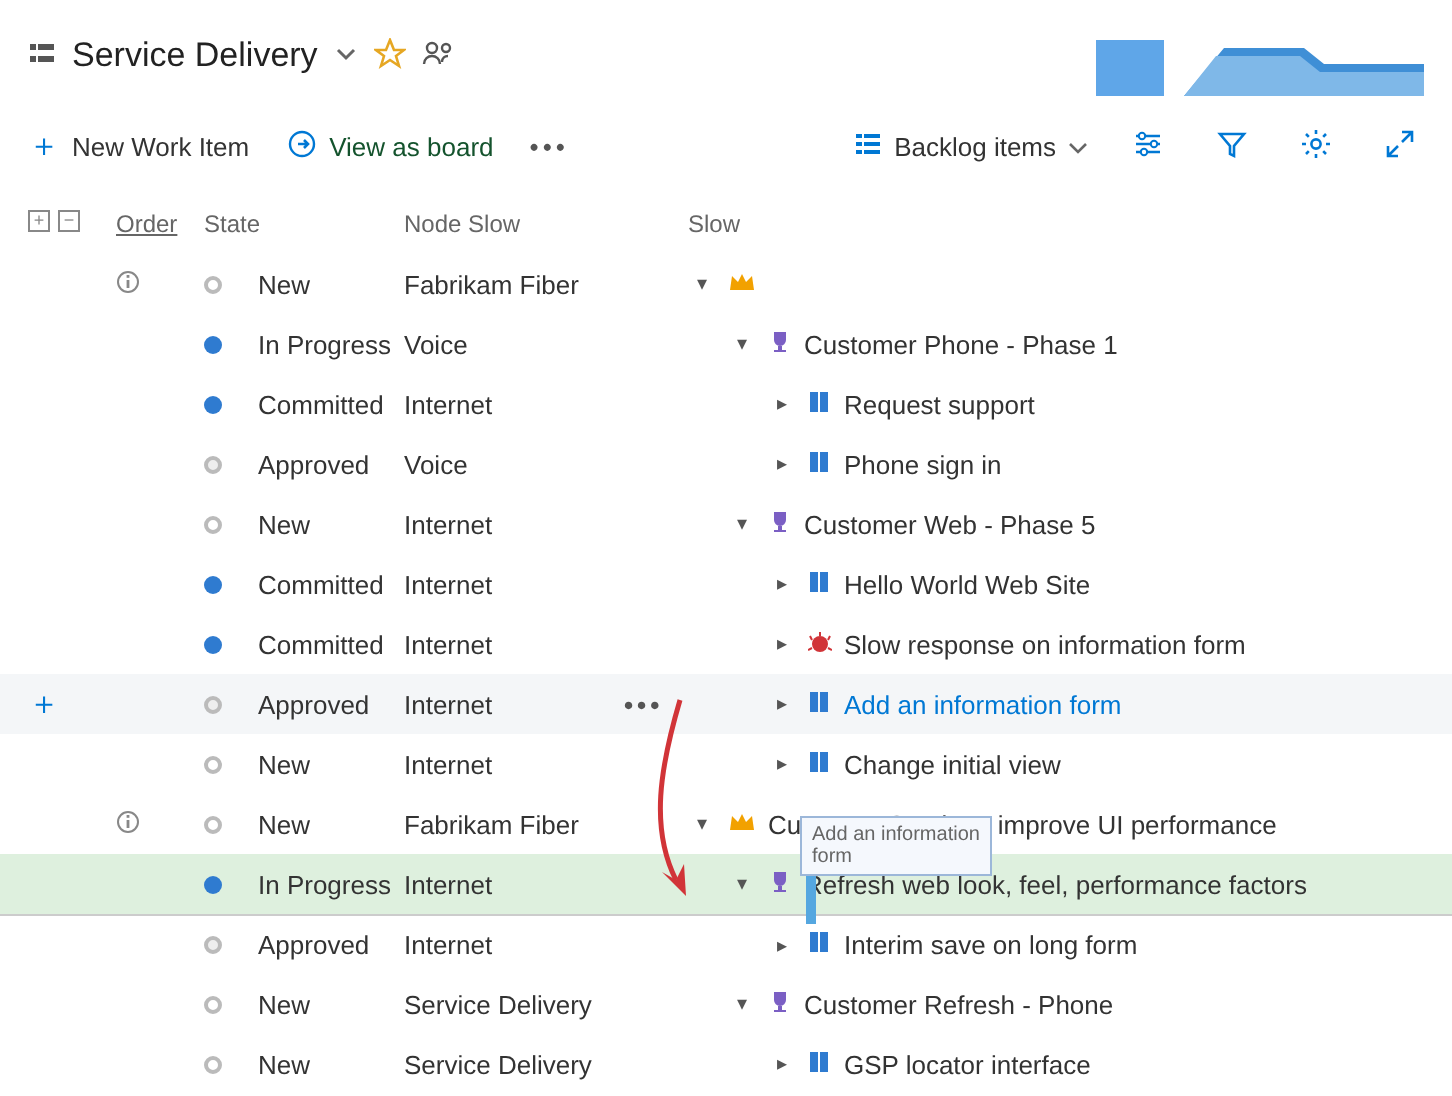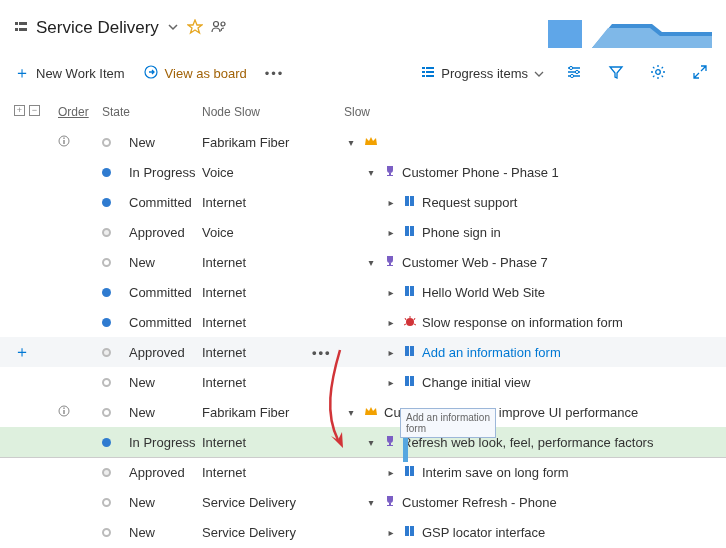--- a/index.html
+++ b/index.html
@@ -103,36 +103,36 @@
     <span class="plus">＋</span>
     <span style="color:#333">New Work Item</span>
   </div>
   <div class="item">
     <span>
       <svg width="16" height="16" viewBox="0 0 16 16">
           <circle cx="8" cy="8" r="6" fill="none" stroke="#0078d4" stroke-width="1.2"></circle>
           <path d="M6 8h5M9 6l2 2-2 2" stroke="#0078d4" stroke-width="1.3" fill="none"></path>
         </svg>
     </span>
-    <span style="color:#a16207">View as board</span>
+    <span style="color:#14532d">View as board</span>
   </div>
   <span class="dots">•••</span>
   <div class="spacer"></div>
   <div class="right-item">
     <span>
       <svg width="14" height="14" viewBox="0 0 14 14">
           <rect x="1" y="2" width="3" height="2" fill="#0078d4"></rect>
           <rect x="5" y="2" width="8" height="2" fill="#0078d4"></rect>
           <rect x="1" y="6" width="3" height="2" fill="#0078d4"></rect>
           <rect x="5" y="6" width="8" height="2" fill="#0078d4"></rect>
           <rect x="1" y="10" width="3" height="2" fill="#0078d4"></rect>
           <rect x="5" y="10" width="8" height="2" fill="#0078d4"></rect>
         </svg>
     </span>
-    <span style="color:#333">Progress items</span>
+    <span style="color:#333">Backlog items</span>
     <svg width="10" height="10" viewBox="0 0 10 10">
         <path d="M1 3l4 4 4-4" stroke="#666" fill="none" stroke-width="1.3"></path>
       </svg>
   </div>
   <span class="icon-btn">
     <svg width="16" height="16" viewBox="0 0 16 16">
         <path d="M2 4h12M2 8h12M2 12h12" stroke="#0078d4" stroke-width="1.3"></path>
         <circle cx="5" cy="4" r="1.6" fill="#fff" stroke="#0078d4"></circle>
         <circle cx="11" cy="8" r="1.6" fill="#fff" stroke="#0078d4"></circle>
         <circle cx="6" cy="12" r="1.6" fill="#fff" stroke="#0078d4"></circle>
@@ -248,21 +248,21 @@
     <div class="state-cell">
         <span class="dot new"></span>
         <span>New</span>
       </div>
     <div class="node-cell">Internet</div>
     <div class="title-cell" style="padding-left:20px">
       <span class="expander">▾</span>
       <span class="trophy"><svg width="12" height="12">
             <path d="M3 1h6v4a3 3 0 01-6 0zM5 8h2v2h2v1H3v-1h2z" fill="#7b5fc4"></path>
           </svg></span>
-      <span>Customer Web - Phase 7</span>
+      <span>Customer Web - Phase 5</span>
     </div>
   </div>
 
   <div class="row">
     <div class="ctrl-cell"></div>
       <div class="order-cell"></div>
     <div class="state-cell">
         <span class="dot committed"></span>
         <span>Committed</span>
       </div>

